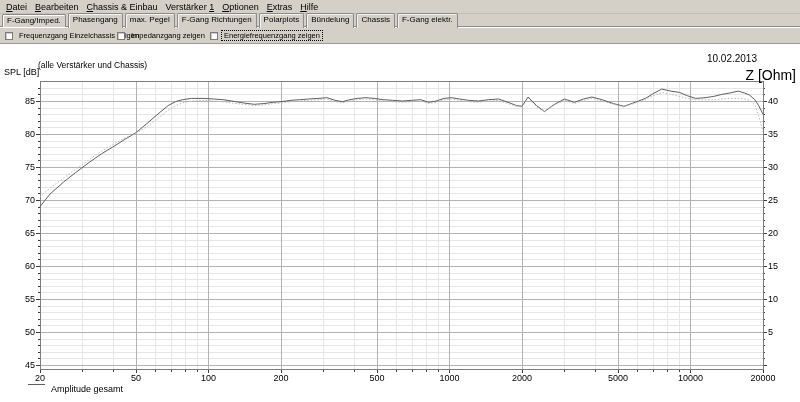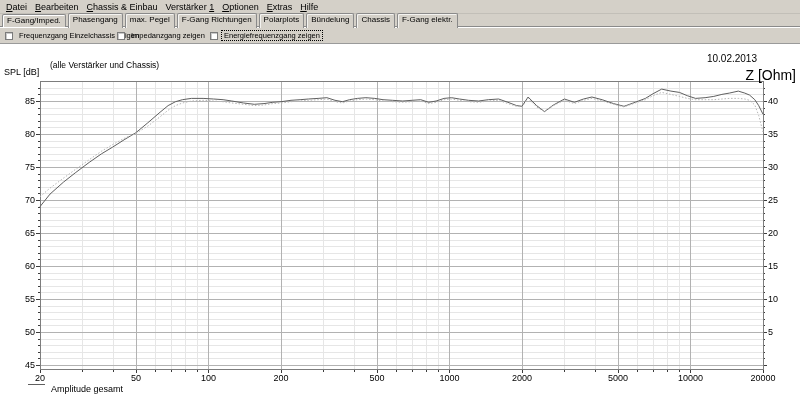--- a/index.html
+++ b/index.html
@@ -44,21 +44,21 @@
     width:8px;height:8px;background:#fff;box-sizing:border-box;
     border:1px solid #7b7b7b;
     box-shadow:inset 1px 1px 0 #c9c9c9;
     margin-right:4px;flex:none;
   }
   .checkbox-label{white-space:nowrap;line-height:9px;padding:0 2px;}
   .checkbox-label.focused{outline:1px dotted #000;}
   
   .chartpanel{position:absolute;top:44px;left:0;right:0;bottom:0;background:#fff;}
   .chart-title{position:absolute;left:38px;top:2px;font-size:11.5px;}
-  .chart-subtitle{position:absolute;left:38px;top:16px;font-size:8.5px;margin-left:12px;}
+  .chart-subtitle{position:absolute;left:38px;top:16px;font-size:8.5px;}
   .chart-date{position:absolute;right:43px;top:9px;font-size:10px;}
   .axis-label-left{position:absolute;left:4px;top:23px;font-size:9px;}
   .axis-label-right{position:absolute;right:4px;top:23px;font-size:14px;}
   .plot-svg{position:absolute;left:0;top:0;width:800px;height:358px;}
   .legend{position:absolute;left:28px;top:340px;display:flex;font-size:9px;}
   .legend-swatch{width:17px;height:1px;background:#6e6e6e;margin-right:6px;flex:none;}
 </style>
 </head>
 <body>
 

